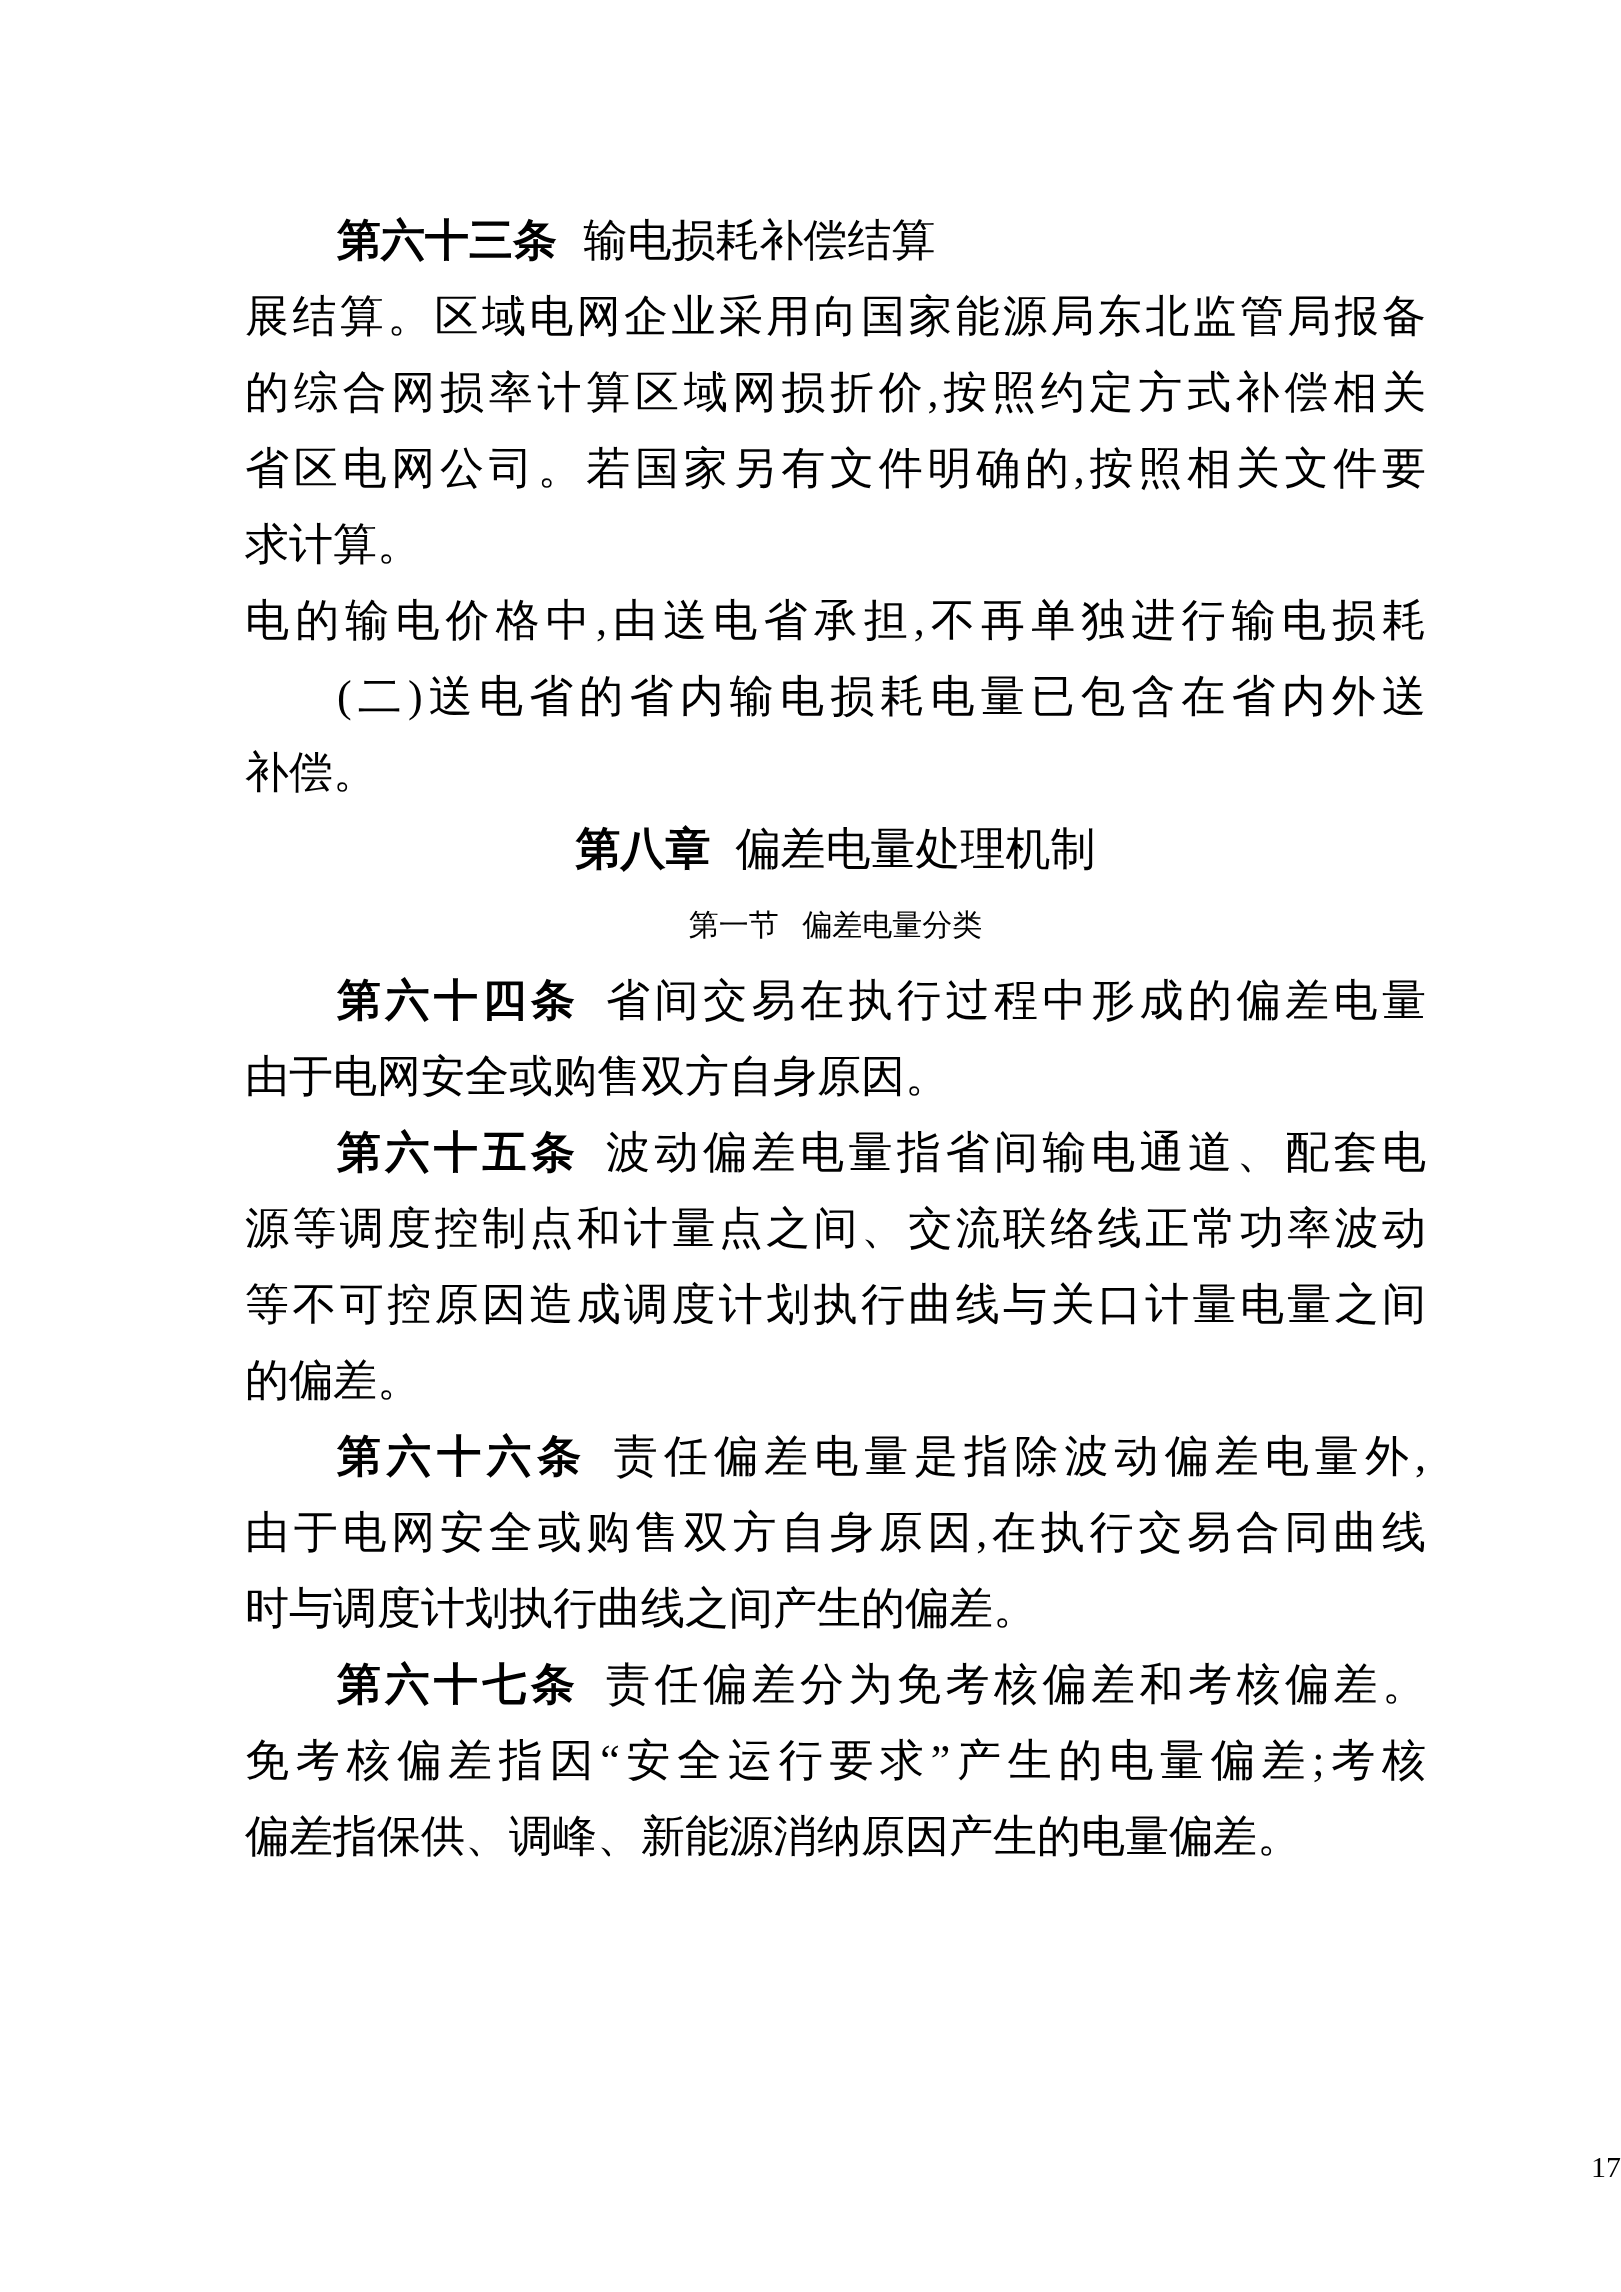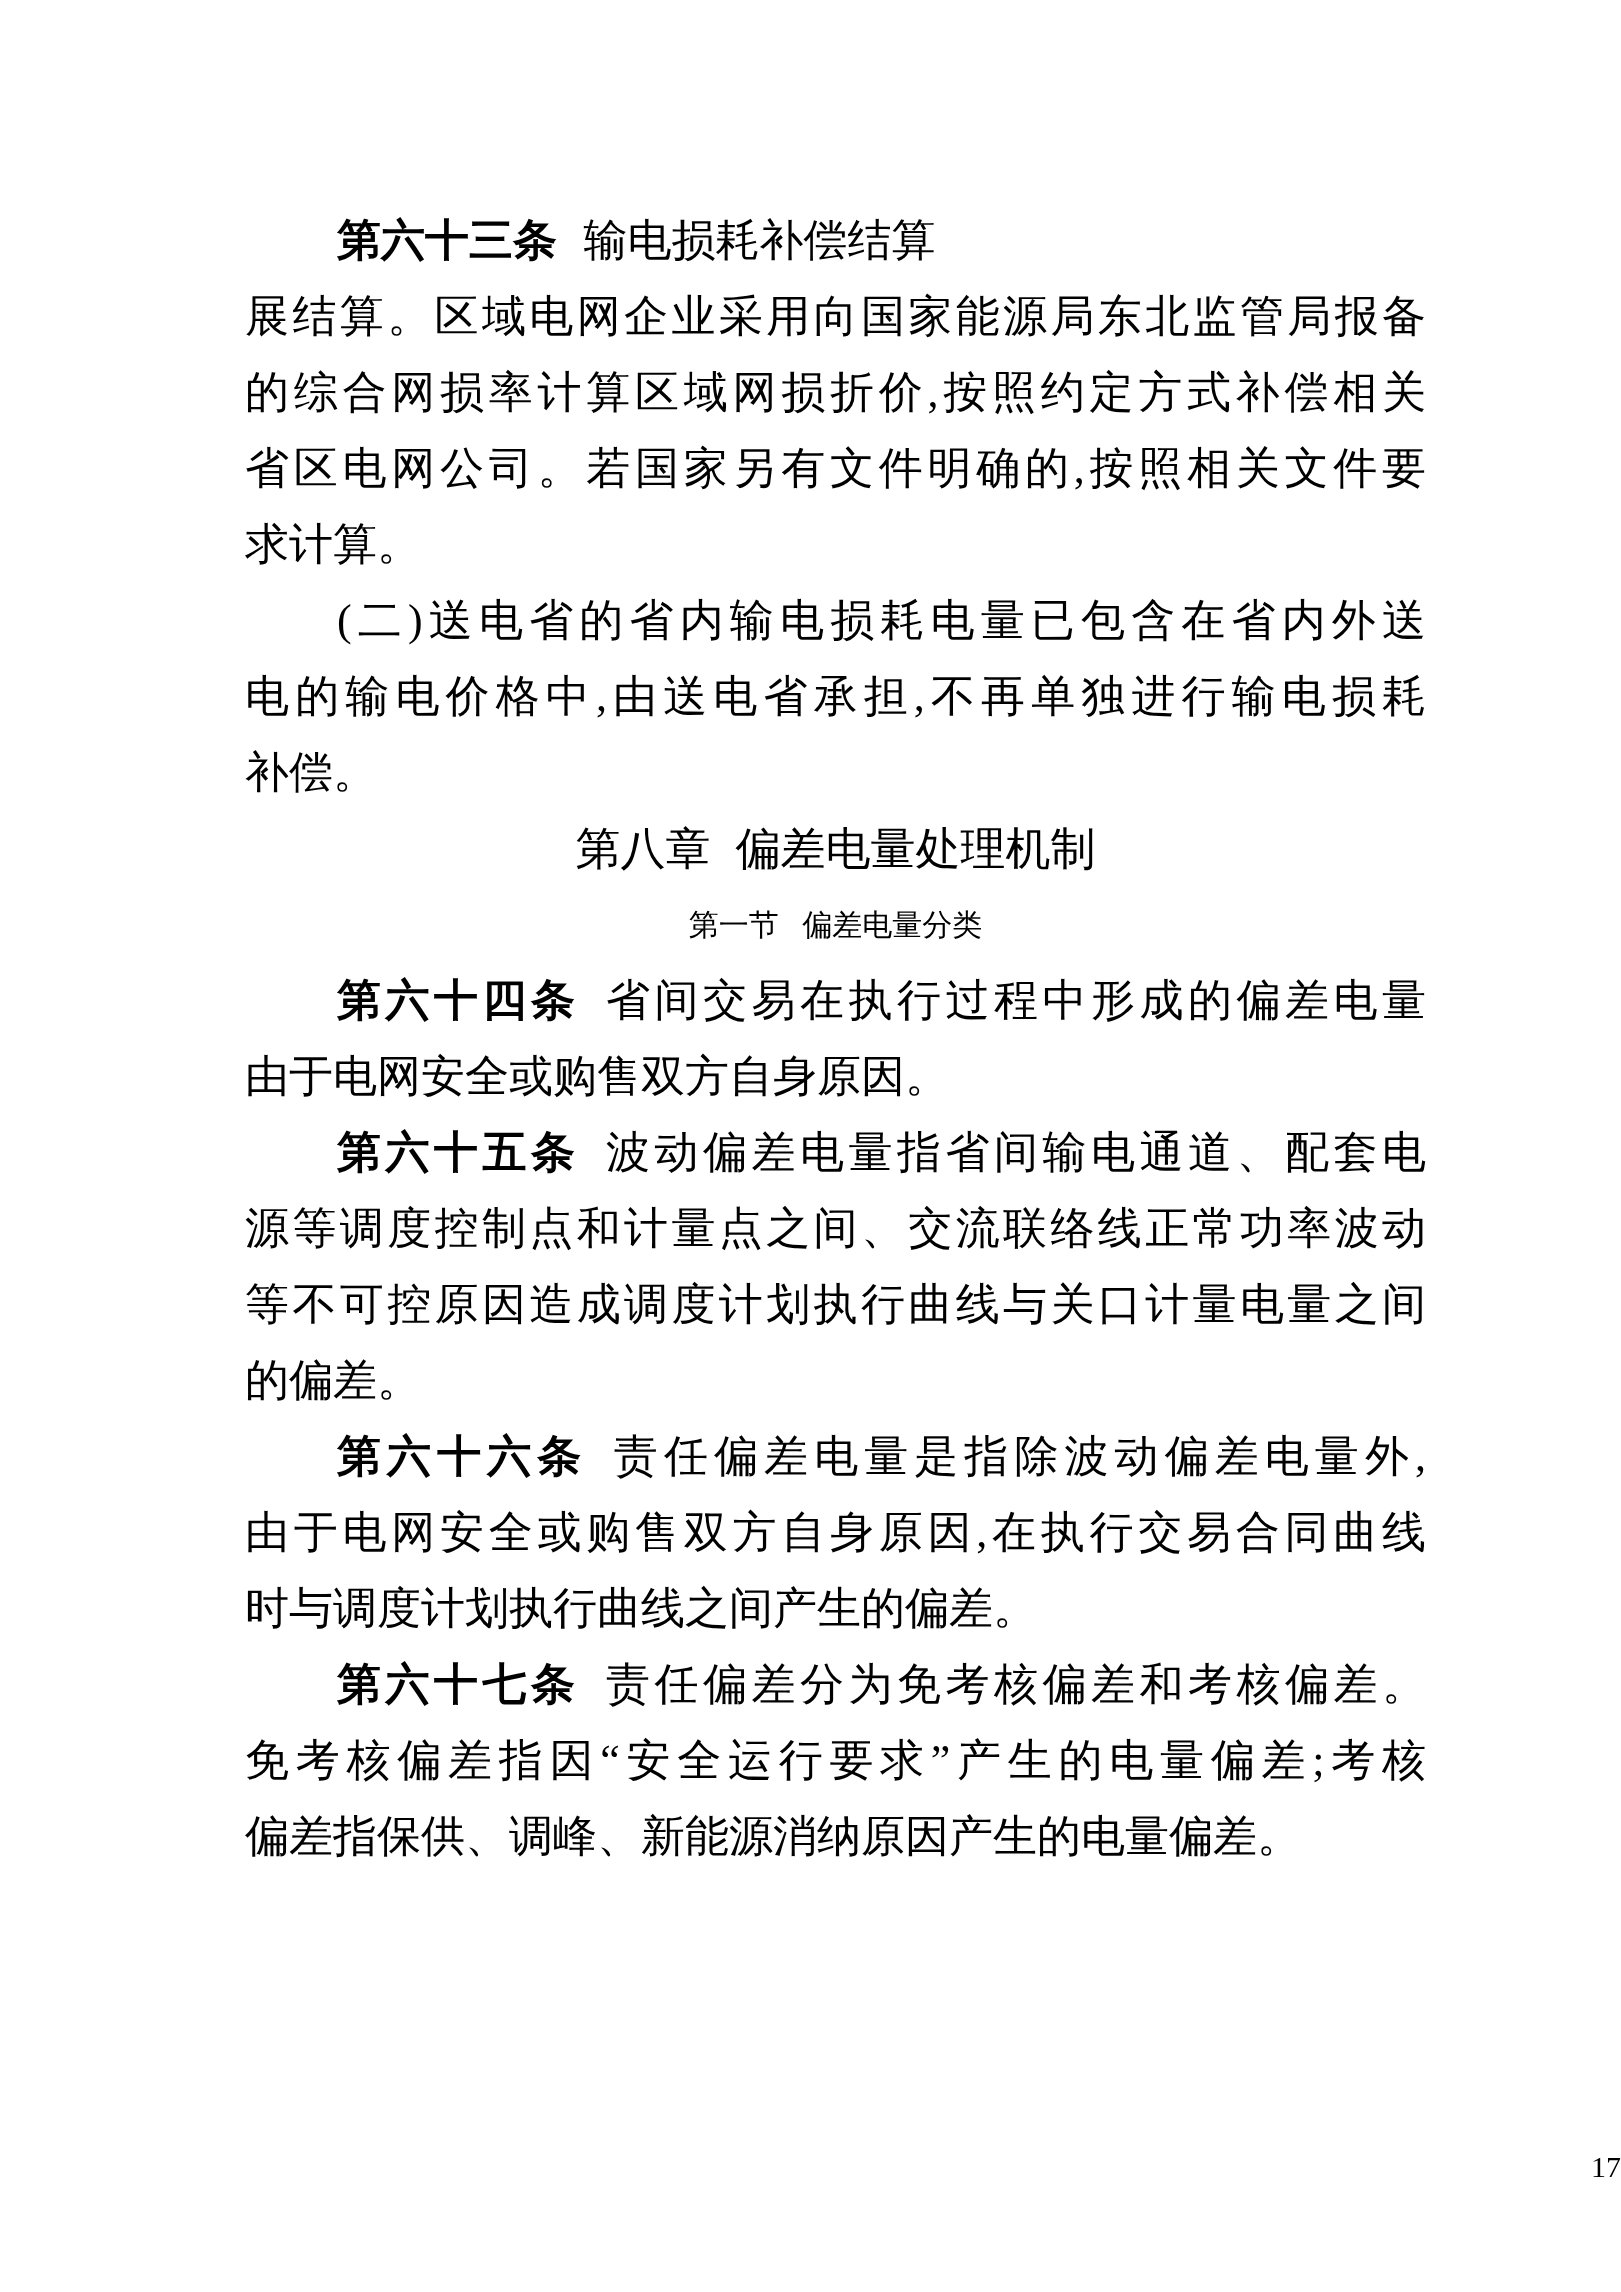--- a/index.html
+++ b/index.html
@@ -40,21 +40,21 @@
     margin-right: 26.5px;
     font-family: Liberation Serif, serif;
   }
   .h-ch {
     height: 76px;
     line-height: 76px;
     font-size: 45px;
     text-align: center;
   }
   .h-ch .h-label {
-    font-weight: normal;
+    font-weight: bold;
     margin-right: 25px;
   }
   .h-ch .h-title {
     font-weight: normal;
     font-family: "Liberation Sans", "DejaVu Sans", sans-serif;
   }
   .h-sec {
     height: 76px;
     line-height: 76px;
     font-size: 30px;
@@ -80,22 +80,22 @@
 
 <div class="content">
 
   <div class="ln first"><span class="b">第六十三条</span><span>输电损耗补偿结算</span></div>
 
   <div class="ln just"><span>展结算。区域电网企业采用向国家能源局东北监管局报备</span></div>
   <div class="ln just"><span>的综合网损率计算区域网损折价,按照约定方式补偿相关</span></div>
   <div class="ln just"><span>省区电网公司。若国家另有文件明确的,按照相关文件要</span></div>
   <div class="ln"><span>求计算。</span></div>
 
+  <div class="ln just"><span>电的输电价格中,由送电省承担,不再单独进行输电损耗</span></div>
   <div class="ln first just"><span>(二)送电省的省内输电损耗电量已包含在省内外送</span></div>
-  <div class="ln just"><span>电的输电价格中,由送电省承担,不再单独进行输电损耗</span></div>
   <div class="ln"><span>补偿。</span></div>
 
   <div class="h-ch"><span class="h-label">第八章</span><span class="h-title">偏差电量处理机制</span></div>
 
   <div class="h-sec"><span class="h-label">第一节</span><span class="h-title-sec">偏差电量分类</span></div>
 
   <div class="ln first just"><span class="b">第六十四条</span><span>省间交易在执行过程中形成的偏差电量</span></div>
   <div class="ln"><span>由于电网安全或购售双方自身原因。</span></div>
 
   <div class="ln first just"><span class="b">第六十五条</span><span>波动偏差电量指省间输电通道、配套电</span></div>

